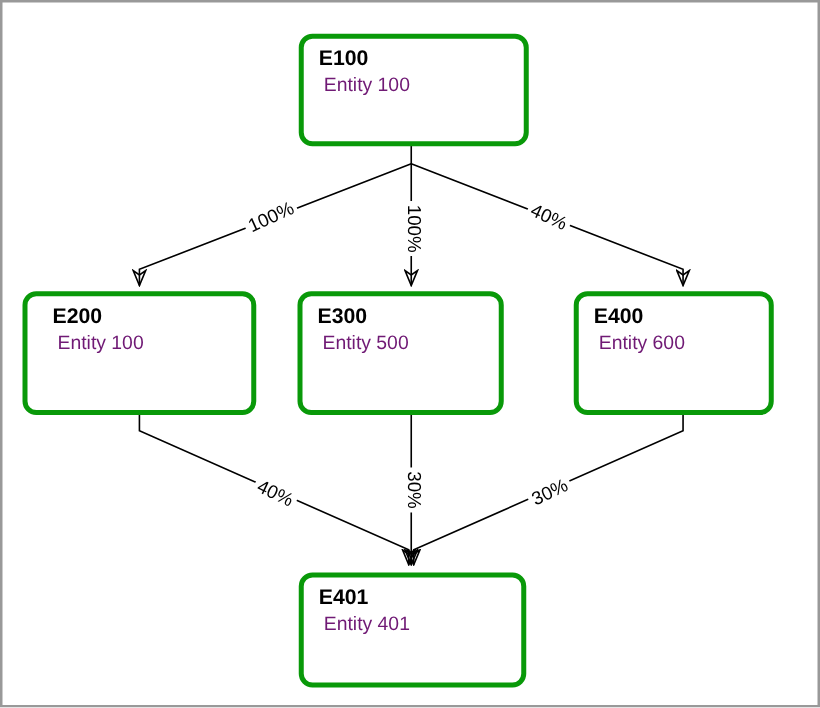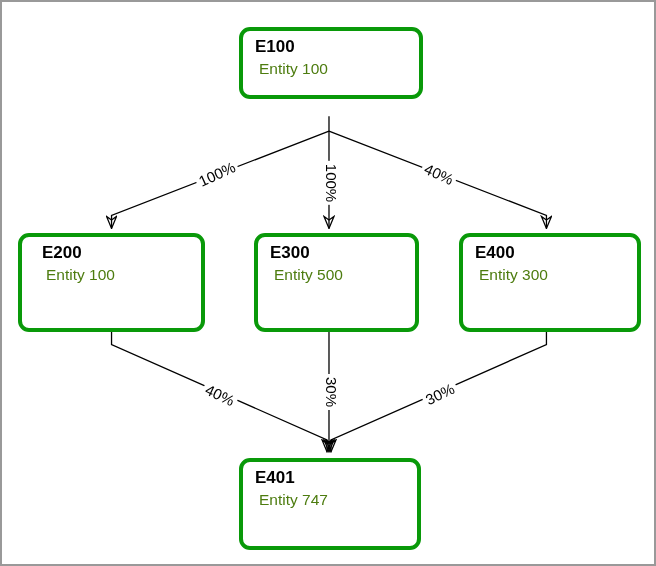--- a/index.html
+++ b/index.html
@@ -39,39 +39,39 @@
   }
   .node-title {
     font-size: 17px;
     font-weight: bold;
     color: #000000;
     line-height: 22px;
     white-space: nowrap;
   }
   .node-subtitle {
     font-size: 15.5px;
-    color: #4d7c0f;
+    color: #701a75;
     line-height: 22px;
     margin-left: 4px;
     white-space: nowrap;
   }
   .edge-label {
     position: absolute;
     background: #ffffff;
     color: #000000;
     font-size: 15px;
     line-height: 17px;
     padding: 0 3px;
     white-space: nowrap;
   }
   
-  #n-e100 { left: 237px; top: 25px;  width: 184px; height: 72px; }
+  #n-e100 { left: 237px; top: 25px;  width: 184px; height: 90px; }
   #n-e200 { left: 16px;  top: 231px; width: 187px; height: 99px; padding-left: 20px; }
-  #n-e300 { left: 252px; top: 231px; width: 165px; height: 99px; }
-  #n-e400 { left: 457px; top: 231px; width: 182px; height: 99px; }
+  #n-e300 { left: 236px; top: 231px; width: 165px; height: 99px; }
+  #n-e400 { left: 457px; top: 231px; width: 160px; height: 99px; }
   #n-e401 { left: 237px; top: 456px; width: 182px; height: 92px; }
   
   #l-0 { left: 215px; top: 172px; transform: translate(-50%,-50%) rotate(-24.5deg); }
   #l-1 { left: 329px; top: 181px; transform: translate(-50%,-50%) rotate(90deg); }
   #l-2 { left: 437px; top: 172px; transform: translate(-50%,-50%) rotate(24.5deg); }
   #l-3 { left: 218px; top: 393px; transform: translate(-50%,-50%) rotate(25.5deg); }
   #l-4 { left: 329px; top: 390px; transform: translate(-50%,-50%) rotate(90deg); }
   #l-5 { left: 438px; top: 392px; transform: translate(-50%,-50%) rotate(-25.5deg); }
 </style>
 </head>
@@ -110,21 +110,21 @@
     <div class="node-subtitle">Entity 100</div>
   </div>
 
   <div class="node" id="n-e300">
     <div class="node-title">E300</div>
     <div class="node-subtitle">Entity 500</div>
   </div>
 
   <div class="node" id="n-e400">
     <div class="node-title">E400</div>
-    <div class="node-subtitle">Entity 300</div>
+    <div class="node-subtitle">Entity 600</div>
   </div>
 
   <div class="node" id="n-e401">
     <div class="node-title">E401</div>
-    <div class="node-subtitle">Entity 747</div>
+    <div class="node-subtitle">Entity 401</div>
   </div>
 
 </div>
 
 </body></html>

